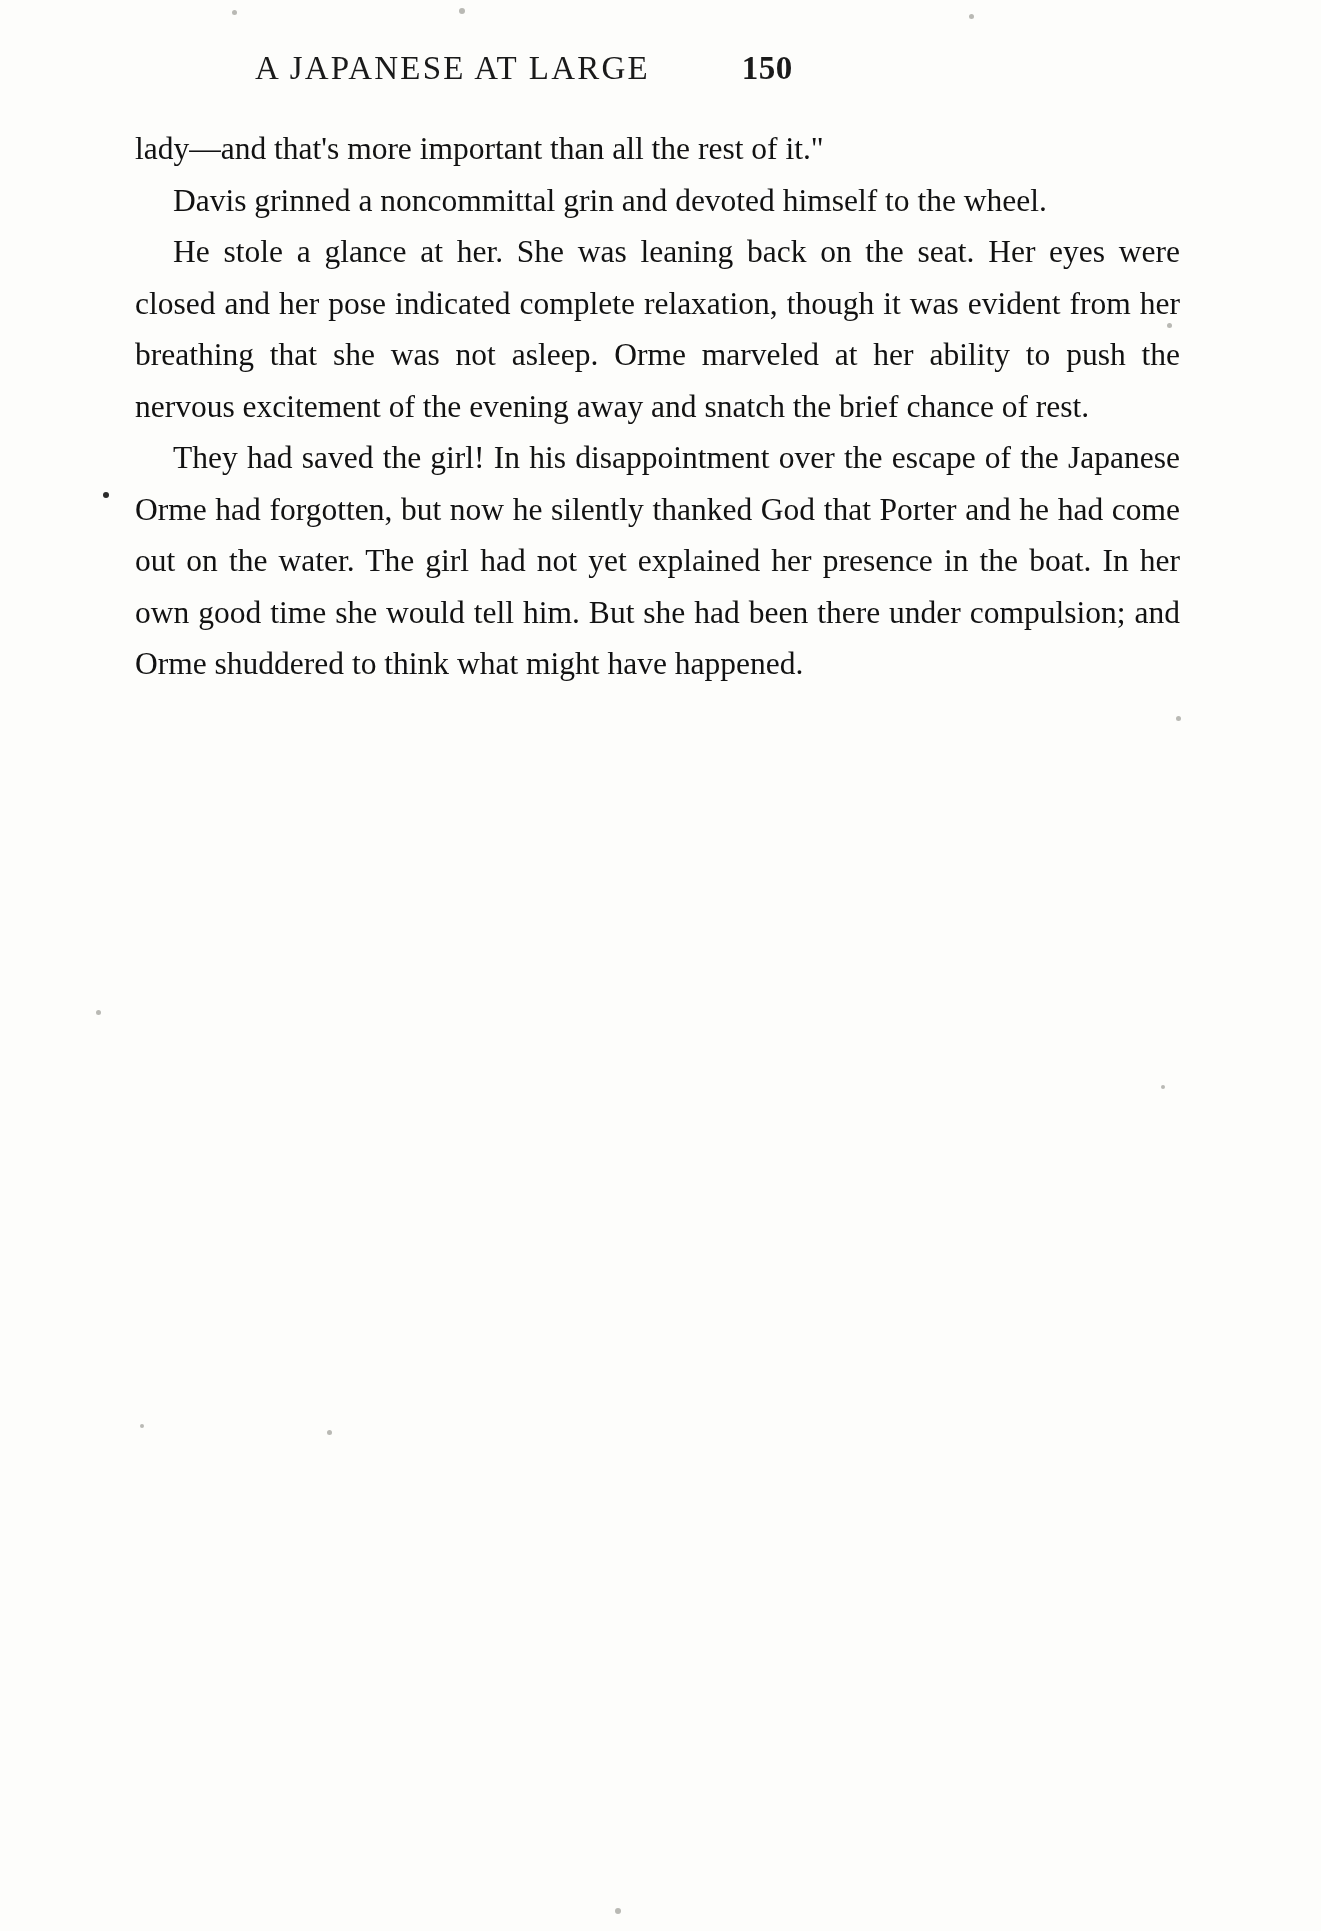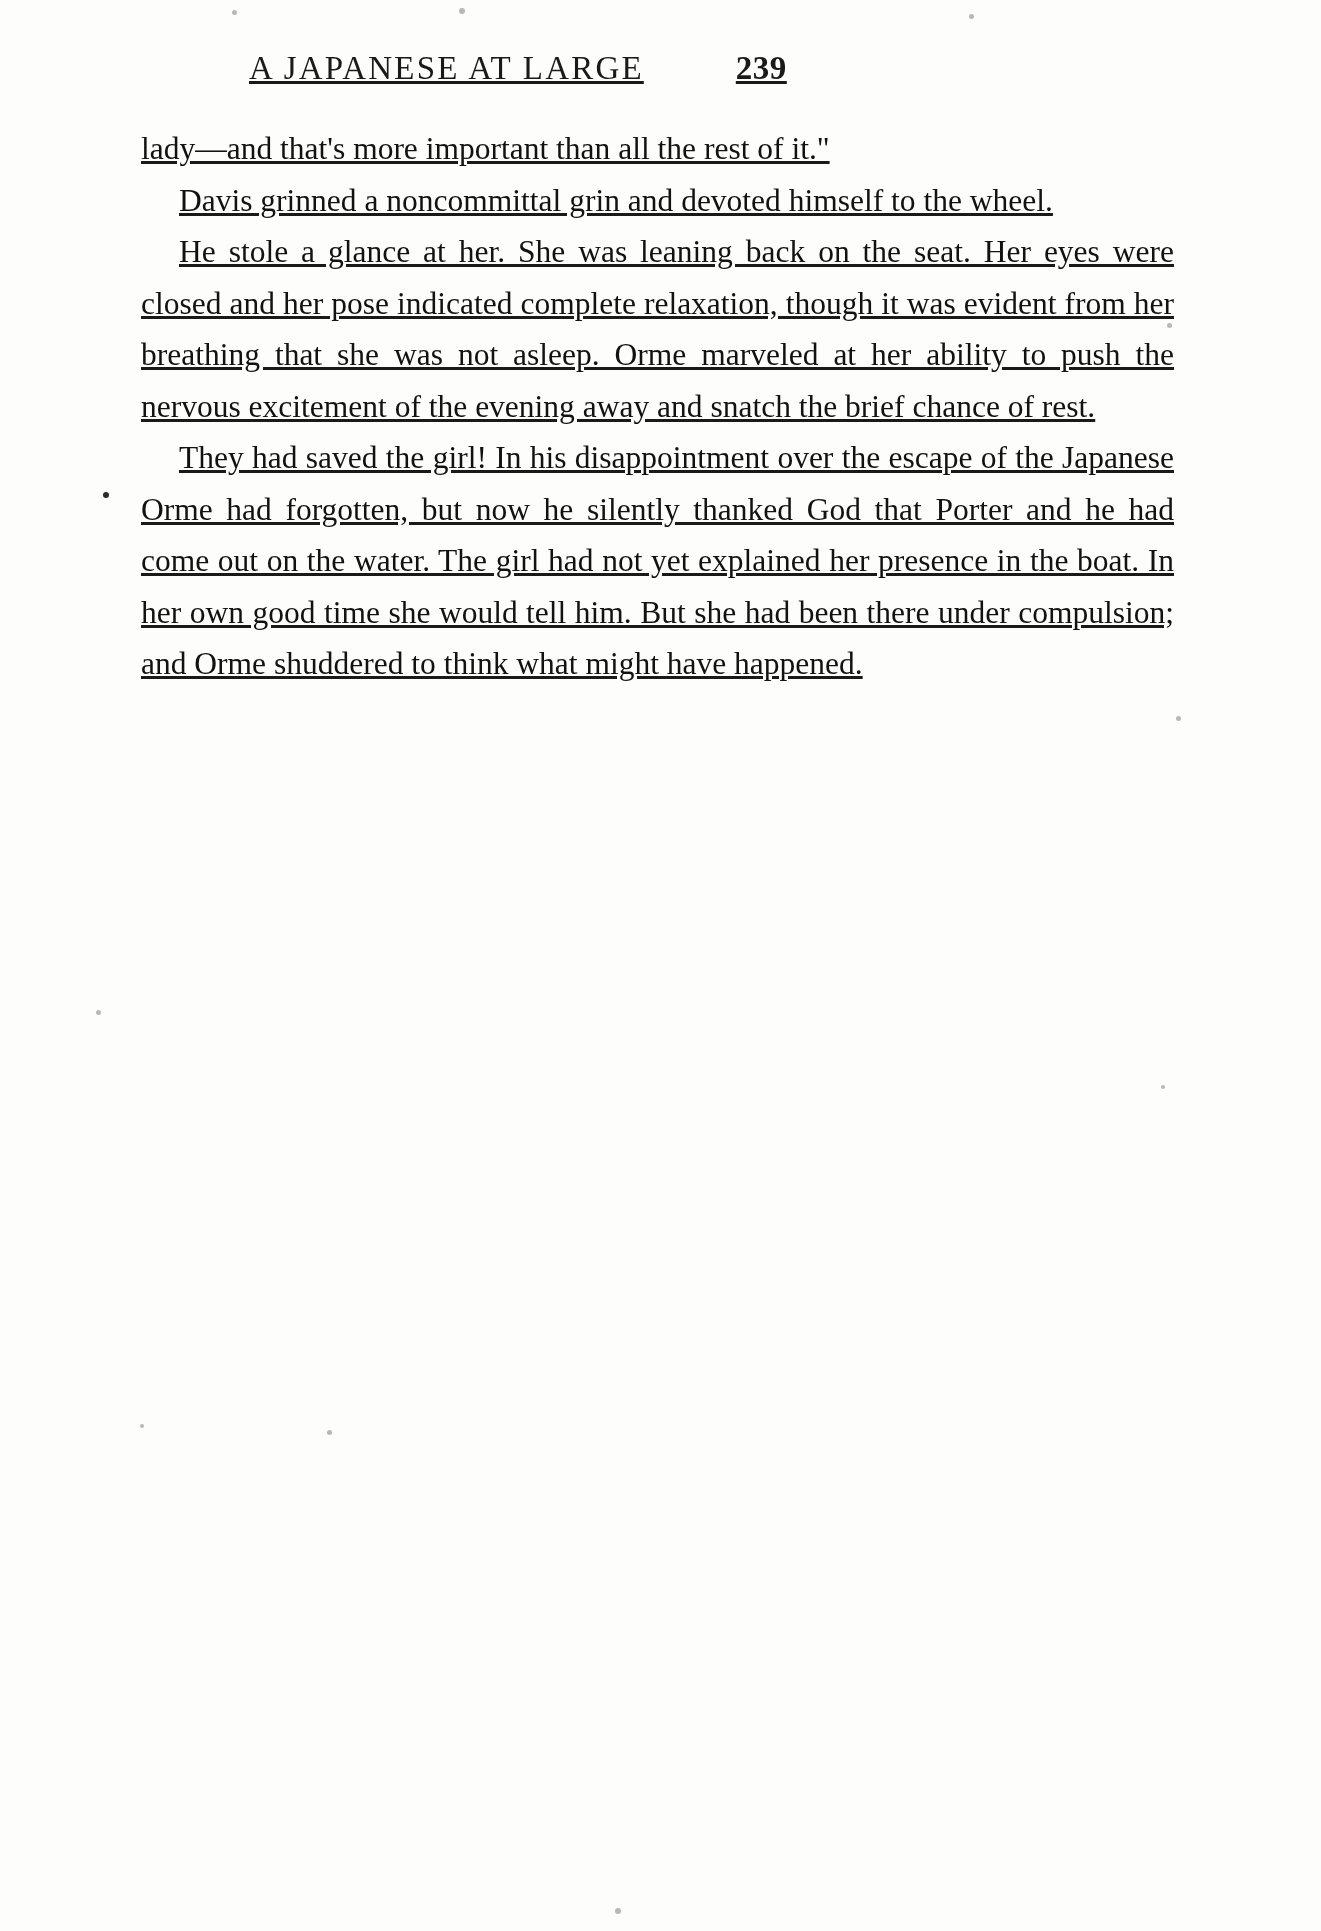--- a/index.html
+++ b/index.html
@@ -18,24 +18,23 @@
   .page {
     position: absolute;
     left: 0;
     top: 0;
     width: 1321px;
     height: 1931px;
     background: #fdfdfb;
   }
   .page-inner {
     position: absolute;
-    left: 129px;
+    left: 135px;
     top: 50px;
     width: 1045px;
-    text-decoration: underline;
   }
   .running-head {
     display: flex;
     align-items: baseline;
     justify-content: flex-start;
     padding-left: 120px;
     margin-bottom: 36px;
   }
   .head-title {
     font-size: 33px;
@@ -48,21 +47,20 @@
     font-weight: bold;
     margin-left: 92px;
     letter-spacing: 0.5px;
   }
   .body-text {
     font-size: 31.5px;
     line-height: 51.5px;
     text-align: justify;
     text-justify: inter-word;
     color: #121212;
-    margin-left: 12px;
   }
   .body-text p {
     margin: 0;
     text-indent: 0;
   }
   .body-text p.indent {
     text-indent: 38px;
   }
   .stray-dot {
     position: absolute;
@@ -94,21 +92,21 @@
   <div class="speck" style="left:327px; top:1430px; width:5px; height:5px;"></div>
   <div class="speck" style="left:615px; top:1908px; width:6px; height:6px;"></div>
   <div class="speck" style="left:1161px; top:1085px; width:4px; height:4px;"></div>
 
   <div class="stray-dot"></div>
 
   <div class="page-inner">
 
     <div class="running-head">
       <div class="head-title">A JAPANESE AT LARGE</div>
-      <div class="head-folio">239</div>
+      <div class="head-folio">150</div>
     </div>
 
     <div class="body-text">
       <p>lady—and that's more important than all the rest of it."</p>
       <p class="indent">Davis grinned a noncommittal grin and devoted himself to the wheel.</p>
       <p class="indent">He stole a glance at her. She was leaning back on the seat. Her eyes were closed and her pose indicated complete relaxation, though it was evident from her breathing that she was not asleep. Orme marveled at her ability to push the nervous excitement of the evening away and snatch the brief chance of rest.</p>
       <p class="indent">They had saved the girl! In his disappointment over the escape of the Japanese Orme had forgotten, but now he silently thanked God that Porter and he had come out on the water. The girl had not yet explained her presence in the boat. In her own good time she would tell him. But she had been there under compulsion; and Orme shuddered to think what might have happened.</p>
     </div>
 
   </div>

